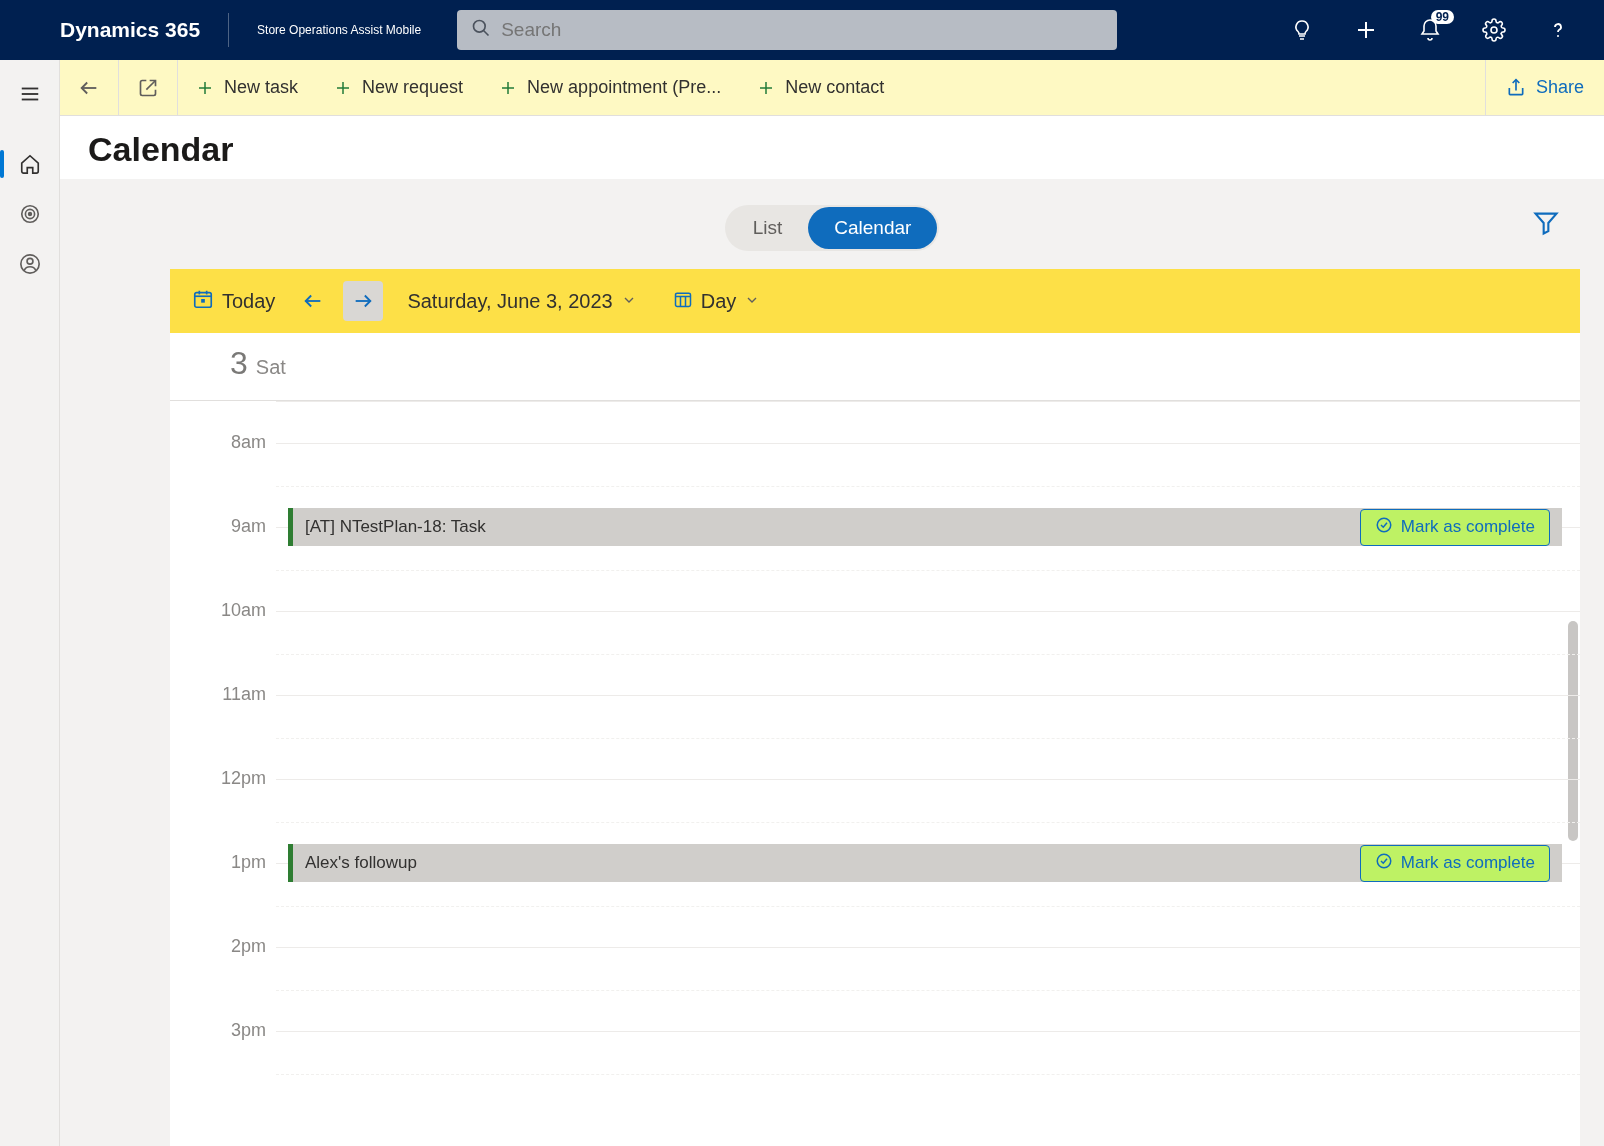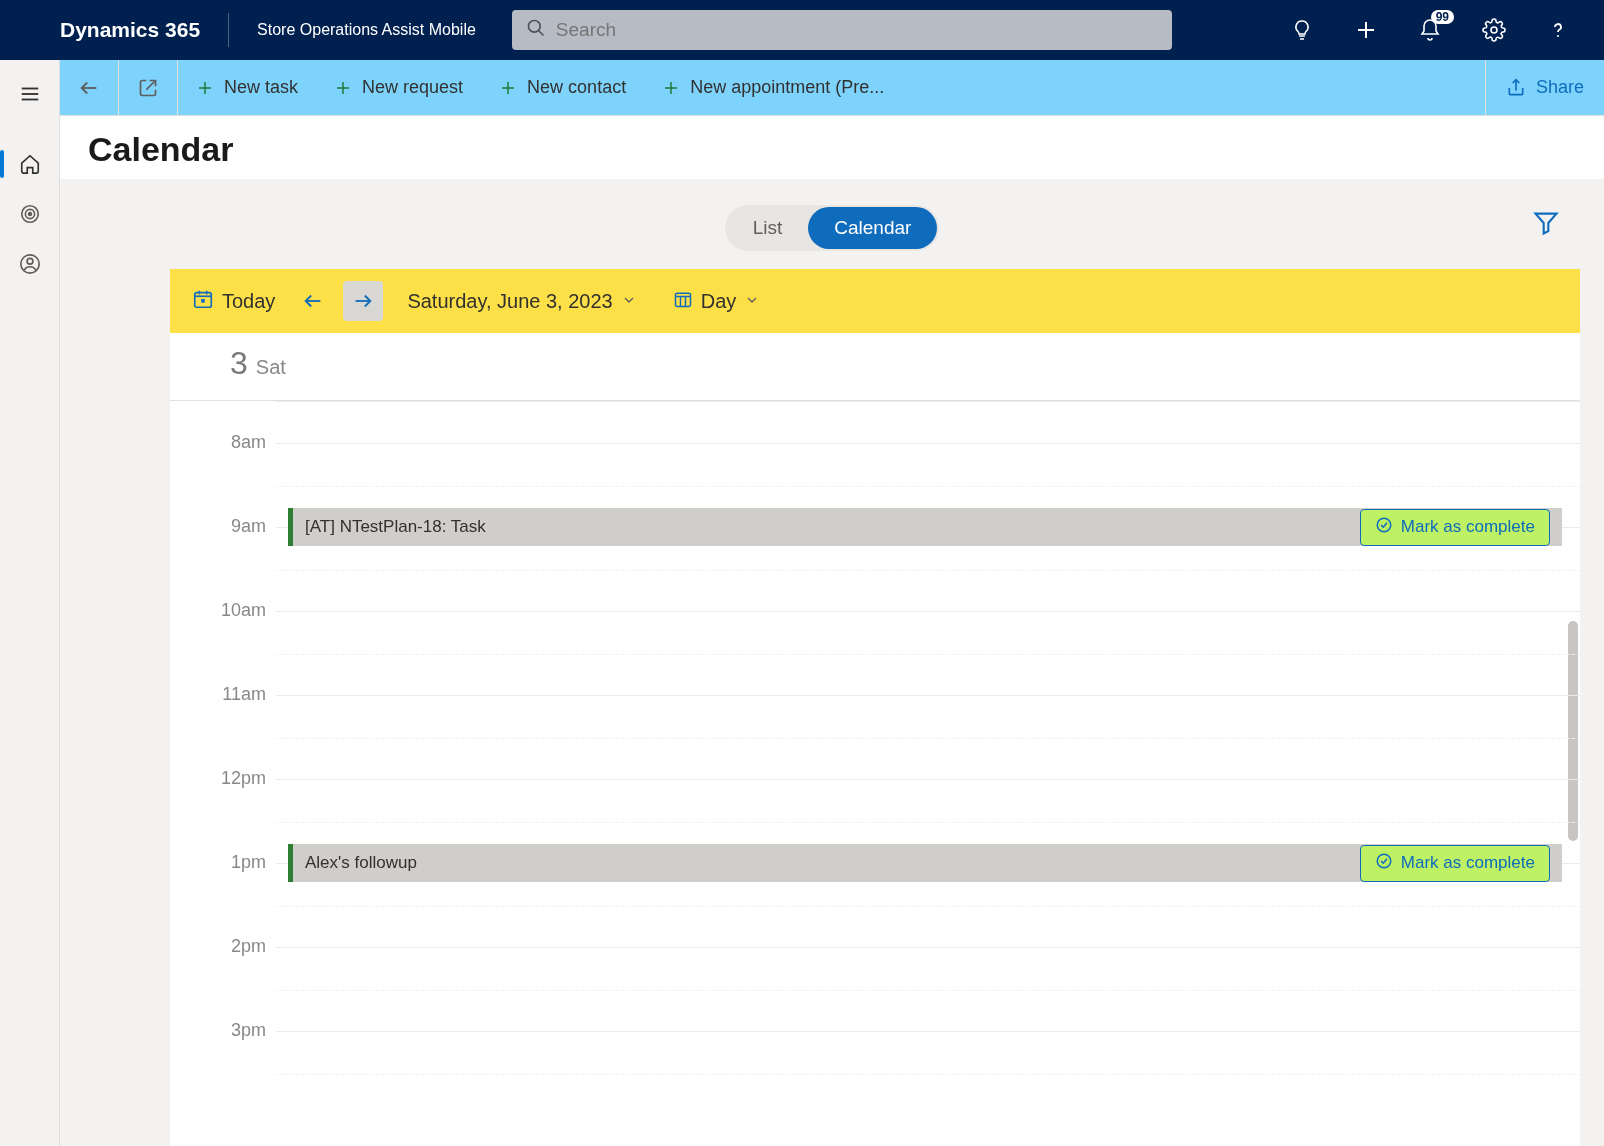--- a/index.html
+++ b/index.html
@@ -16,21 +16,21 @@
   }
   .app-bar .brand {
     font-weight: 700;
     font-size: 21px;
     padding: 0 28px 0 60px;
     border-right: 1px solid rgba(255,255,255,.3);
     height: 34px;
     display: flex; align-items: center;
   }
   .app-bar .app-name {
-    font-size: 16px;
+    font-size: 12px;
     padding: 0 28px;
     white-space: nowrap;
   }
   .search-wrap {
     flex: 0 0 660px;
     margin-left: 8px;
   }
   .search-box {
     display: flex; align-items: center;
     background: #b7bcc4;
@@ -85,21 +85,21 @@
   .nav-rail .divider { height: 14px; }
 
   
   .main { flex:1; display:flex; flex-direction:column; background:#fff; min-width:0; }
 
   
   .cmd-bar {
     height: 56px;
     display:flex; align-items:center;
     border-bottom: 1px solid #e1dfdd;
-    background:#7dd3fc;
+    background:#fef9c3;
   }
   .cmd-left { display:flex; align-items:center; height:100%; }
   .cmd-sep { width:1px; height:100%; background:#e1dfdd; }
   .icon-btn {
     width: 58px; height:100%;
     display:flex; align-items:center; justify-content:center;
     cursor:pointer; color:#605e5c;
   }
   .new-btn {
     display:flex; align-items:center; gap:10px;
@@ -316,28 +316,28 @@
               <line x1="12" y1="4" x2="12" y2="20"></line>
               <line x1="4" y1="12" x2="20" y2="12"></line>
             </svg>
           <span>New request</span>
         </div>
         <div class="new-btn">
           <svg width="18" height="18" viewBox="0 0 24 24" stroke="currentColor" stroke-width="2">
               <line x1="12" y1="4" x2="12" y2="20"></line>
               <line x1="4" y1="12" x2="20" y2="12"></line>
             </svg>
-          <span>New contact</span>
+          <span>New appointment (Pre...</span>
         </div>
         <div class="new-btn">
           <svg width="18" height="18" viewBox="0 0 24 24" stroke="currentColor" stroke-width="2">
               <line x1="12" y1="4" x2="12" y2="20"></line>
               <line x1="4" y1="12" x2="20" y2="12"></line>
             </svg>
-          <span>New appointment (Pre...</span>
+          <span>New contact</span>
         </div>
       </div>
 
       <div class="cmd-right">
         <svg width="20" height="20" viewBox="0 0 24 24" fill="none" stroke="currentColor" stroke-width="2">
             <path d="M4 12v7a1 1 0 0 0 1 1h14a1 1 0 0 0 1-1v-7"></path>
             <polyline points="16 6 12 2 8 6"></polyline>
             <line x1="12" y1="2" x2="12" y2="15"></line>
           </svg>
         <span>Share</span>

